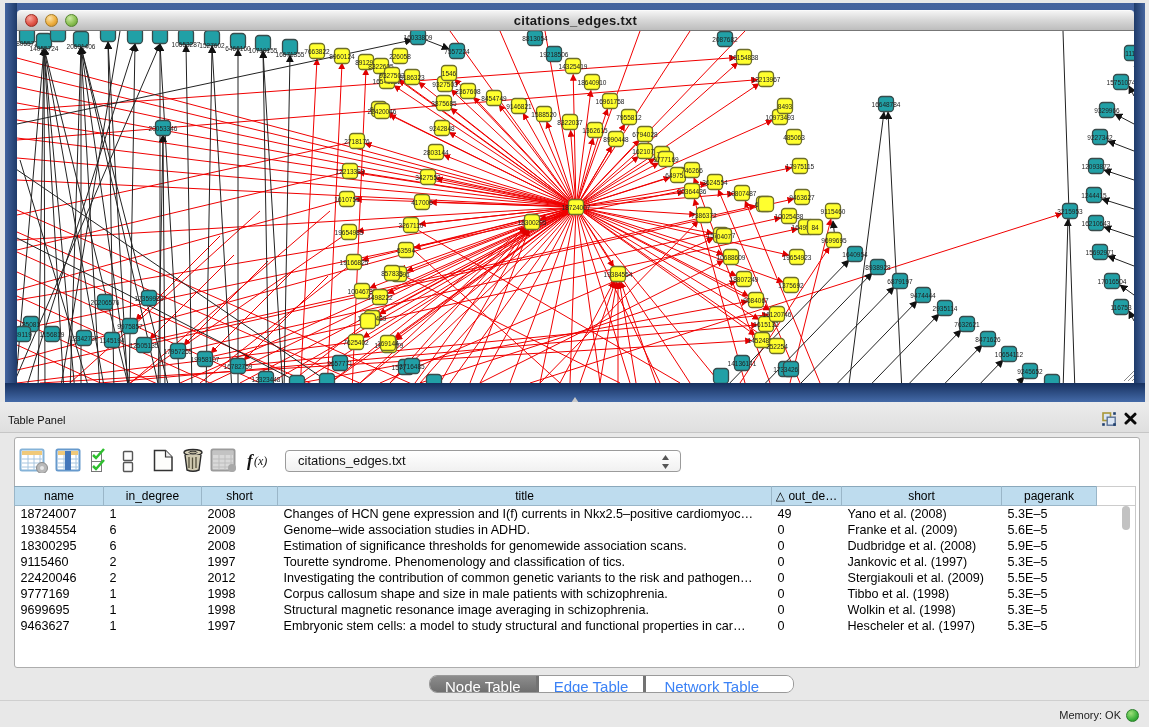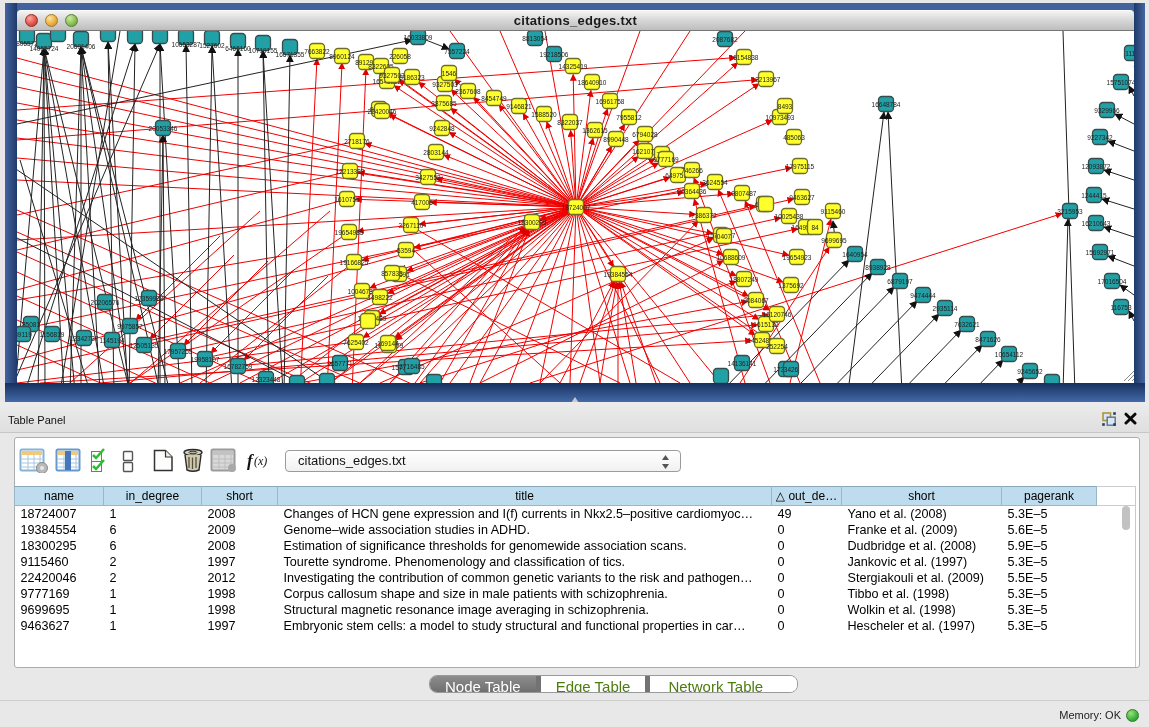--- a/index.html
+++ b/index.html
@@ -18,21 +18,21 @@
 .tpheader .t{position:absolute;left:8px;top:12px;font-size:11px;color:#111}
 .close{position:absolute;right:12px;top:10px;width:13px;height:13px}
 .floatic{position:absolute;right:33px;top:10px;width:14px;height:14px}
 .panel{position:absolute;left:14px;top:437px;width:1126px;height:231px;background:#fff;border:1px solid #adadad;border-radius:3px}
 .ddown{position:absolute;left:285px;top:450px;width:396px;height:22px;background:linear-gradient(180deg,#fff,#f1f1f1);border:1px solid #9b9b9b;border-radius:4px;font-size:13px;color:#111;line-height:20px;padding-left:12px}
 .spin{position:absolute;right:10px;top:3px;width:9px;height:16px}
 table.grid{position:absolute;left:14px;top:486px;border-collapse:collapse;table-layout:fixed;font-size:12px;color:#000}
 table.grid th{background:#bedcee;border:1px solid #9ab6c8;border-top:1px solid #8aa8bb;font-weight:normal;height:19px;font-size:12px;padding:0}
 table.grid td{height:16px;padding:0 0 0 6px;white-space:nowrap;overflow:hidden;font-size:12.6px}
 .tabs{position:absolute;left:429px;top:675px;height:18px;display:flex;border:1px solid #9a9a9a;border-radius:8px;overflow:hidden;font-size:15px}
-.tabs div{padding:2px 15px 0 15px;background:#fff;color:#4d7c0f;border-left:5px solid #737373}
+.tabs div{padding:2px 15px 0 15px;background:#fff;color:#3b82f6;border-left:3px solid #737373}
 .tabs div:first-child{background:linear-gradient(180deg,#8d8d8d,#6f6f6f);color:#fff;border-left:none}
 .status{position:absolute;left:0;top:700px;width:1149px;height:31px;background:#e8e8e8;border-top:1px solid #cfcfcf}
 .status .m{position:absolute;right:28px;top:8px;font-size:11px;color:#222}
 .status .dot{position:absolute;right:10px;top:8px;width:13px;height:13px;border-radius:50%;background:radial-gradient(circle at 35% 30%,#9fe07a,#3db13d 60%,#1d8a1d);border:1px solid #2a7f2a}
 </style></head><body>
 <div class="frame"></div>
 <div class="frameL"></div>
 <div class="frameR"></div>
 <div class="frameB"></div>
 <div class="titlebar">

